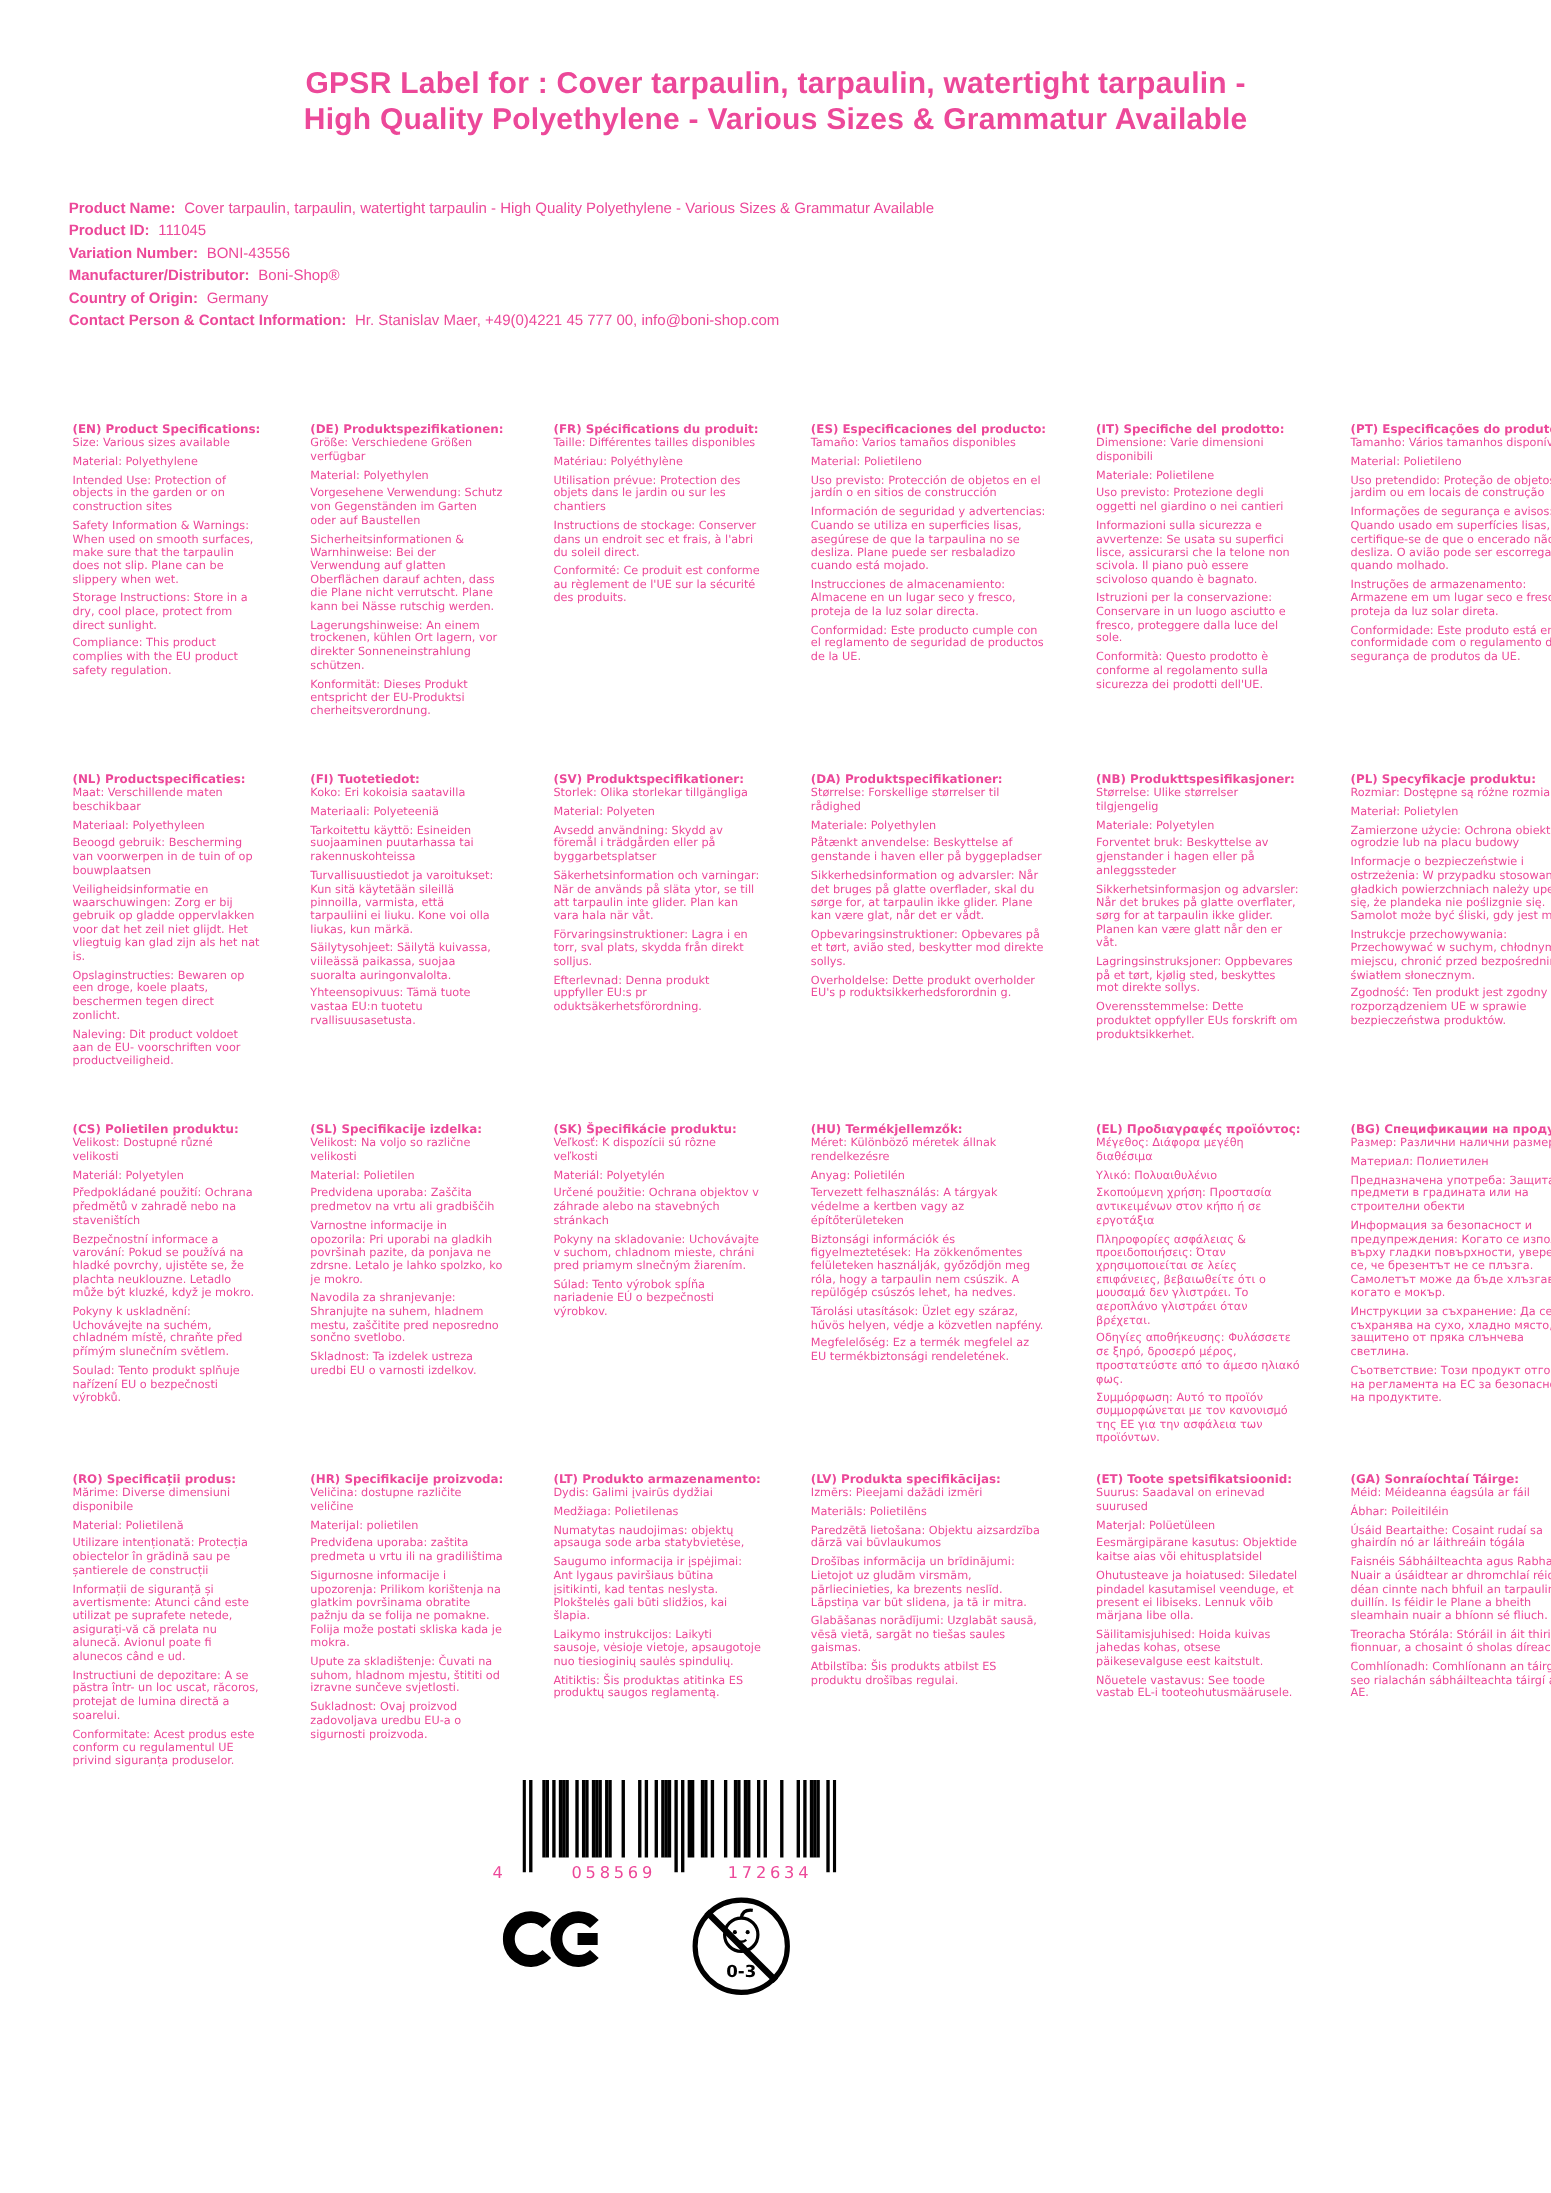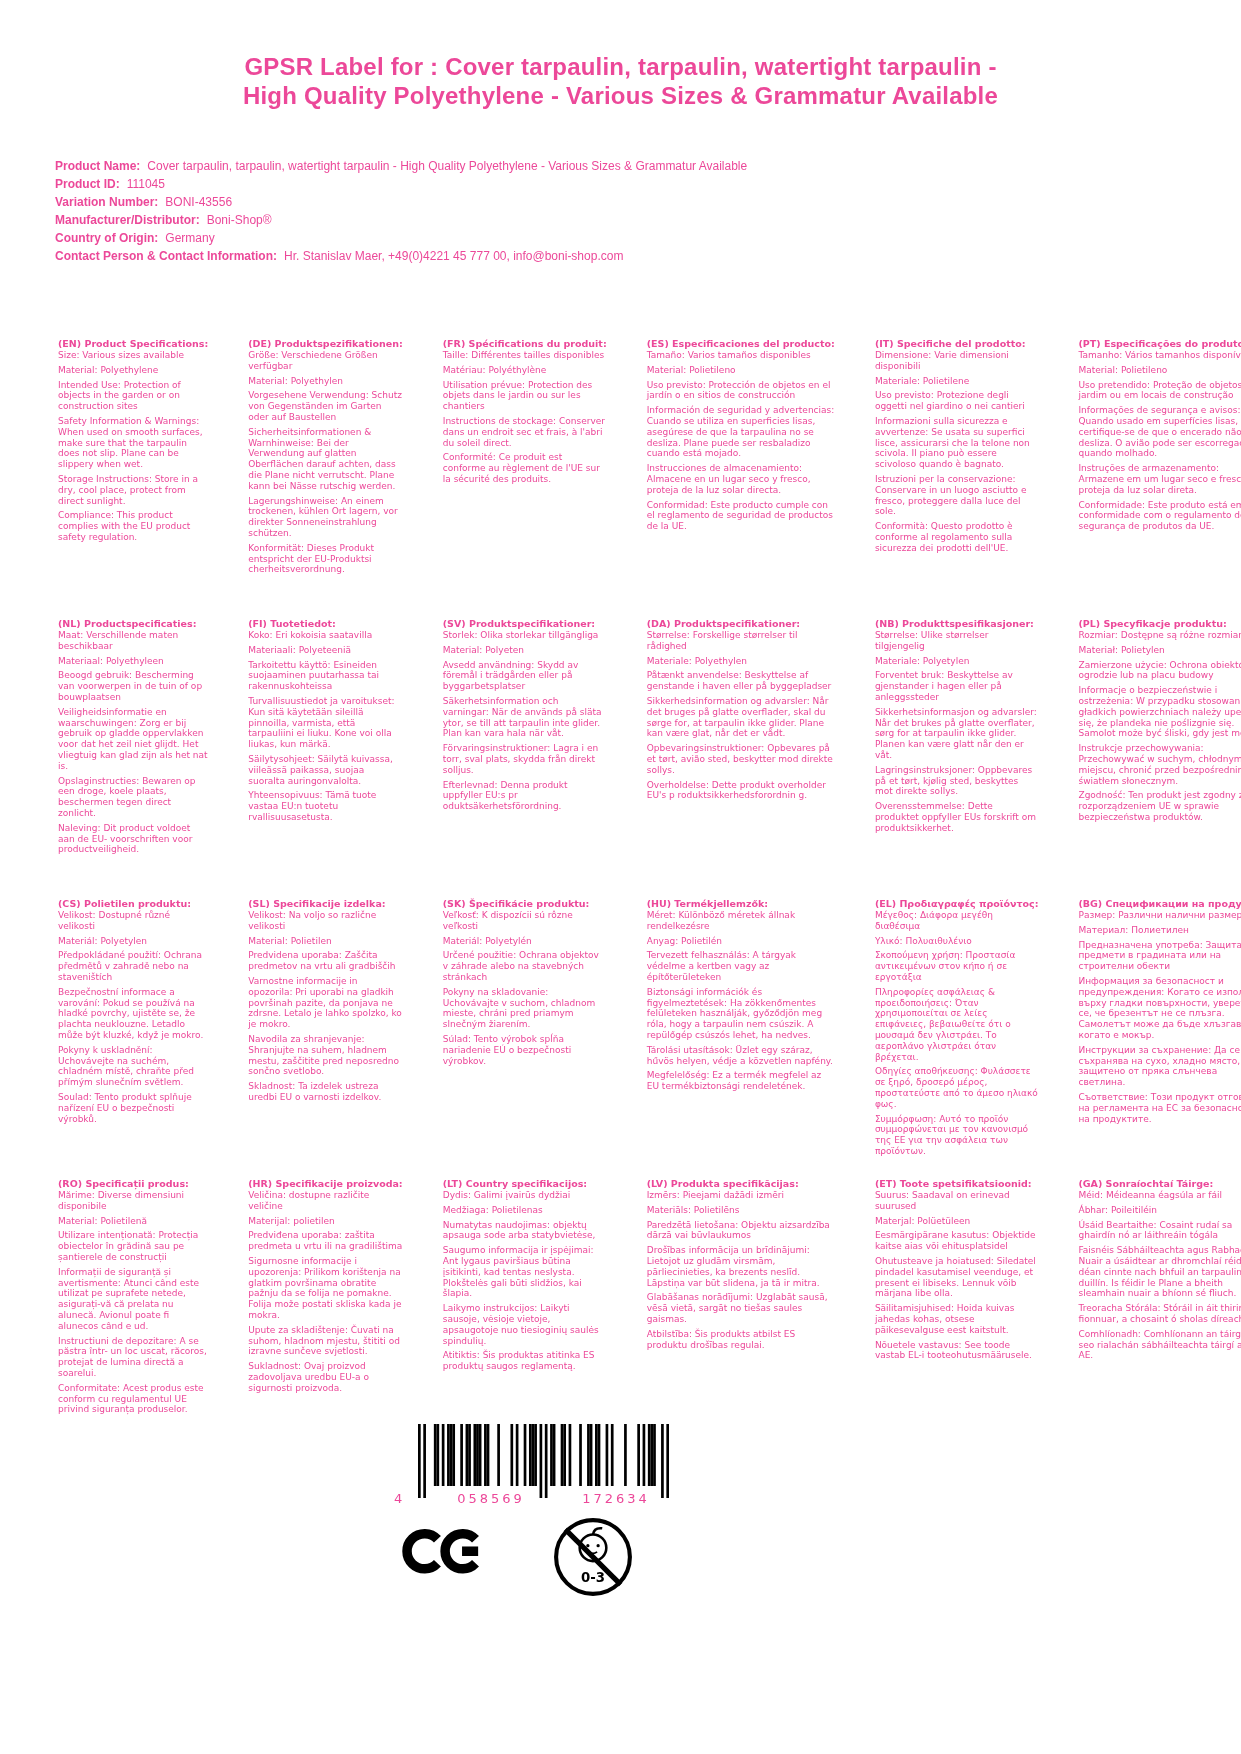--- a/index.html
+++ b/index.html
@@ -260,21 +260,21 @@
       <div class="spec-cell">
         <h3>(HR) Specifikacije proizvoda:</h3>
         <p>Veličina: dostupne različite veličine</p>
         <p>Materijal: polietilen</p>
         <p>Predviđena uporaba: zaštita predmeta u vrtu ili na gradilištima</p>
         <p>Sigurnosne informacije i upozorenja: Prilikom korištenja na glatkim površinama obratite pažnju da se folija ne pomakne. Folija može postati skliska kada je mokra.</p>
         <p>Upute za skladištenje: Čuvati na suhom, hladnom mjestu, štititi od izravne sunčeve svjetlosti.</p>
         <p>Sukladnost: Ovaj proizvod zadovoljava uredbu EU-a o sigurnosti proizvoda.</p>
       </div>
       <div class="spec-cell">
-        <h3>(LT) Country specifikacijos:</h3>
+        <h3>(LT) Produkto armazenamento:</h3>
         <p>Dydis: Galimi įvairūs dydžiai</p>
         <p>Medžiaga: Polietilenas</p>
         <p>Numatytas naudojimas: objektų apsauga sode arba statybvietėse,</p>
         <p>Saugumo informacija ir įspėjimai: Ant lygaus paviršiaus būtina įsitikinti, kad tentas neslysta. Plokštelės gali būti slidžios, kai šlapia.</p>
         <p>Laikymo instrukcijos: Laikyti sausoje, vėsioje vietoje, apsaugotoje nuo tiesioginių saulės spindulių.</p>
         <p>Atitiktis: Šis produktas atitinka ES produktų saugos reglamentą.</p>
       </div>
       <div class="spec-cell">
         <h3>(LV) Produkta specifikācijas:</h3>
         <p>Izmērs: Pieejami dažādi izmēri</p>

